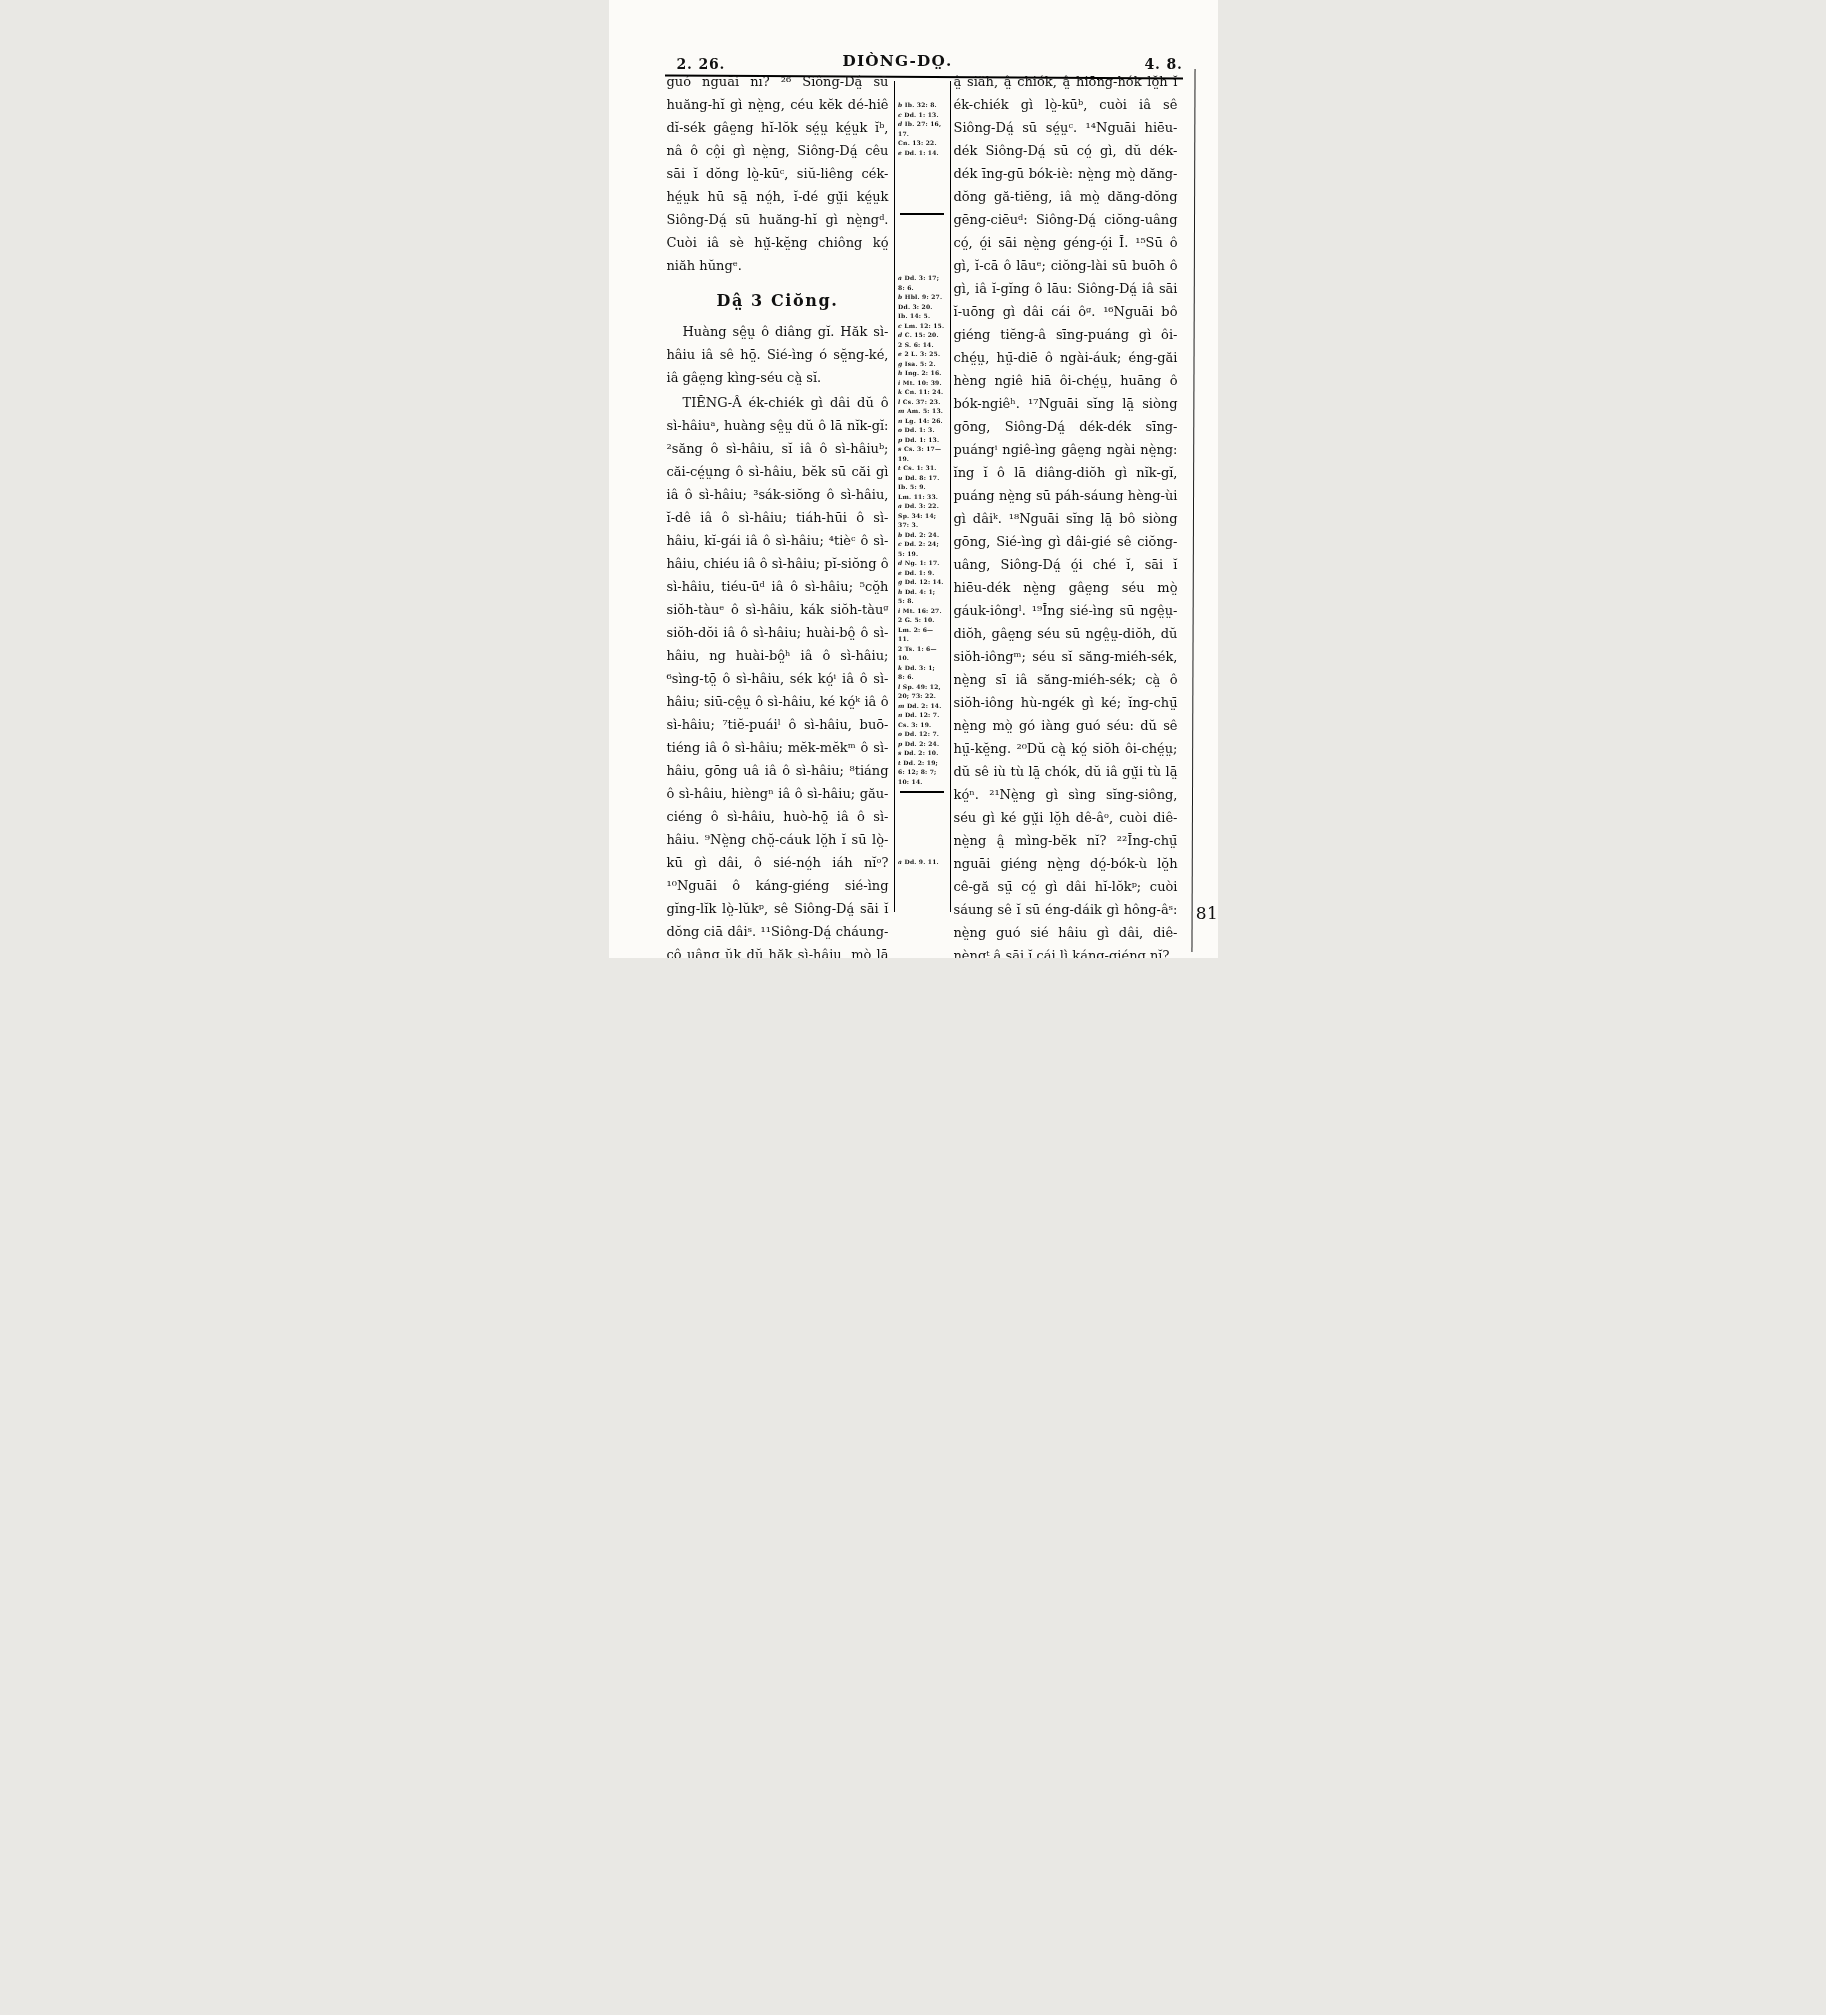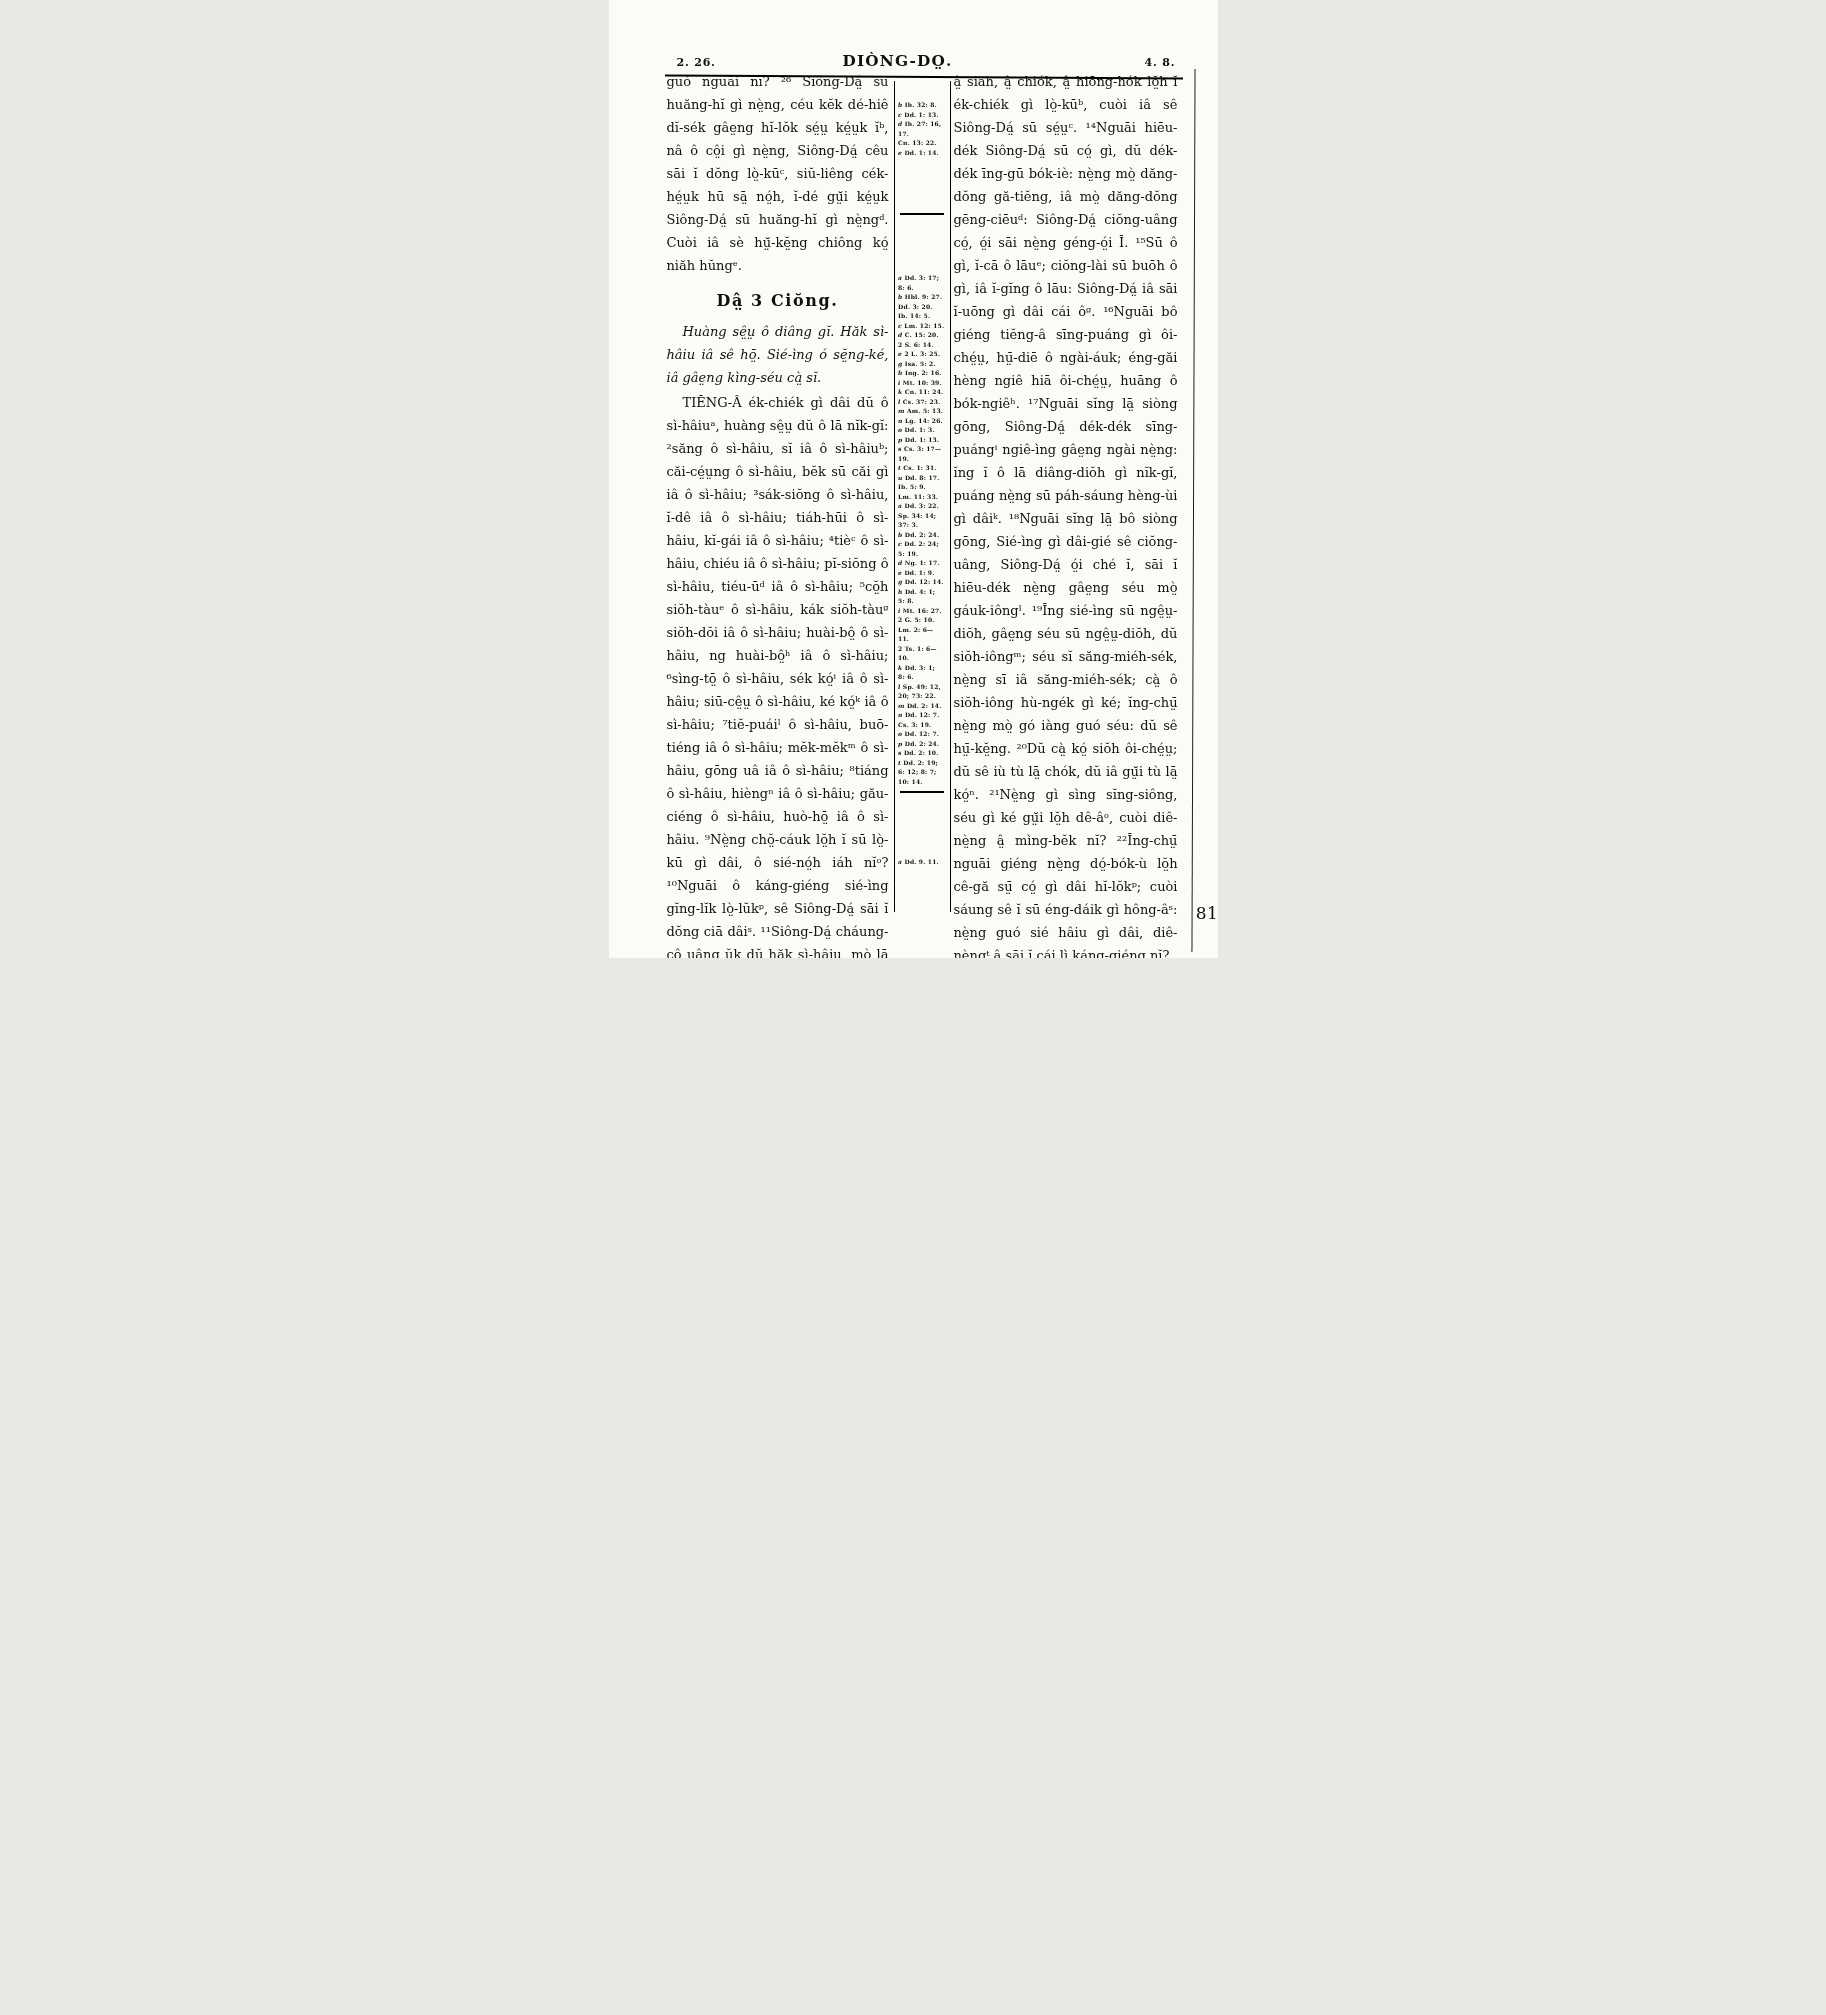--- a/index.html
+++ b/index.html
@@ -6,39 +6,39 @@
   .page{
     position:relative;
     width:609px;height:958px;
     margin:0 auto;
     background:#fcfbf8;
     color:#101010;
     font-family:"DejaVu Serif","Liberation Serif",serif;
     overflow:hidden;
   }
   
-  .hdr-num{position:absolute;top:56px;font-weight:bold;font-size:11px;letter-spacing:0.8px;}
+  .hdr-num{position:absolute;top:56px;font-weight:bold;font-size:14px;letter-spacing:0.8px;}
   .hdr-left{left:68px;}
   .hdr-right{left:536px;}
   .hdr-title{
     position:absolute;top:52px;left:17px;right:48px;text-align:center;
     font-weight:bold;font-size:15.3px;letter-spacing:1.2px;
   }
   .hdr-rule{
     position:absolute;top:76px;left:56px;width:518px;height:2px;
     background:#000;transform:rotate(0.35deg);
   }
   
   .col{position:absolute;top:70px;font-size:13px;line-height:23px;text-align:justify;}
   .col-left{left:58px;width:222px;}
   .col-right{left:345px;width:224px;}
   .col p{margin:0;}
   p.para{text-indent:16px;}
   p.no-indent{text-indent:0;}
-  p.intro{font-style:italic;text-indent:16px;margin-bottom:2.4px;}
+  p.intro{text-indent:16px;margin-bottom:2.4px;}
   .chapter-heading{
     text-align:center;font-weight:bold;font-size:16px;letter-spacing:1.6px;
     margin:12px 0 8px 0;text-indent:0;
   }
   
   .gutter{
     position:absolute;left:285px;top:81px;width:57px;height:831px;
     border-left:1.6px solid #000;border-right:1.6px solid #000;
     box-sizing:border-box;
   }

